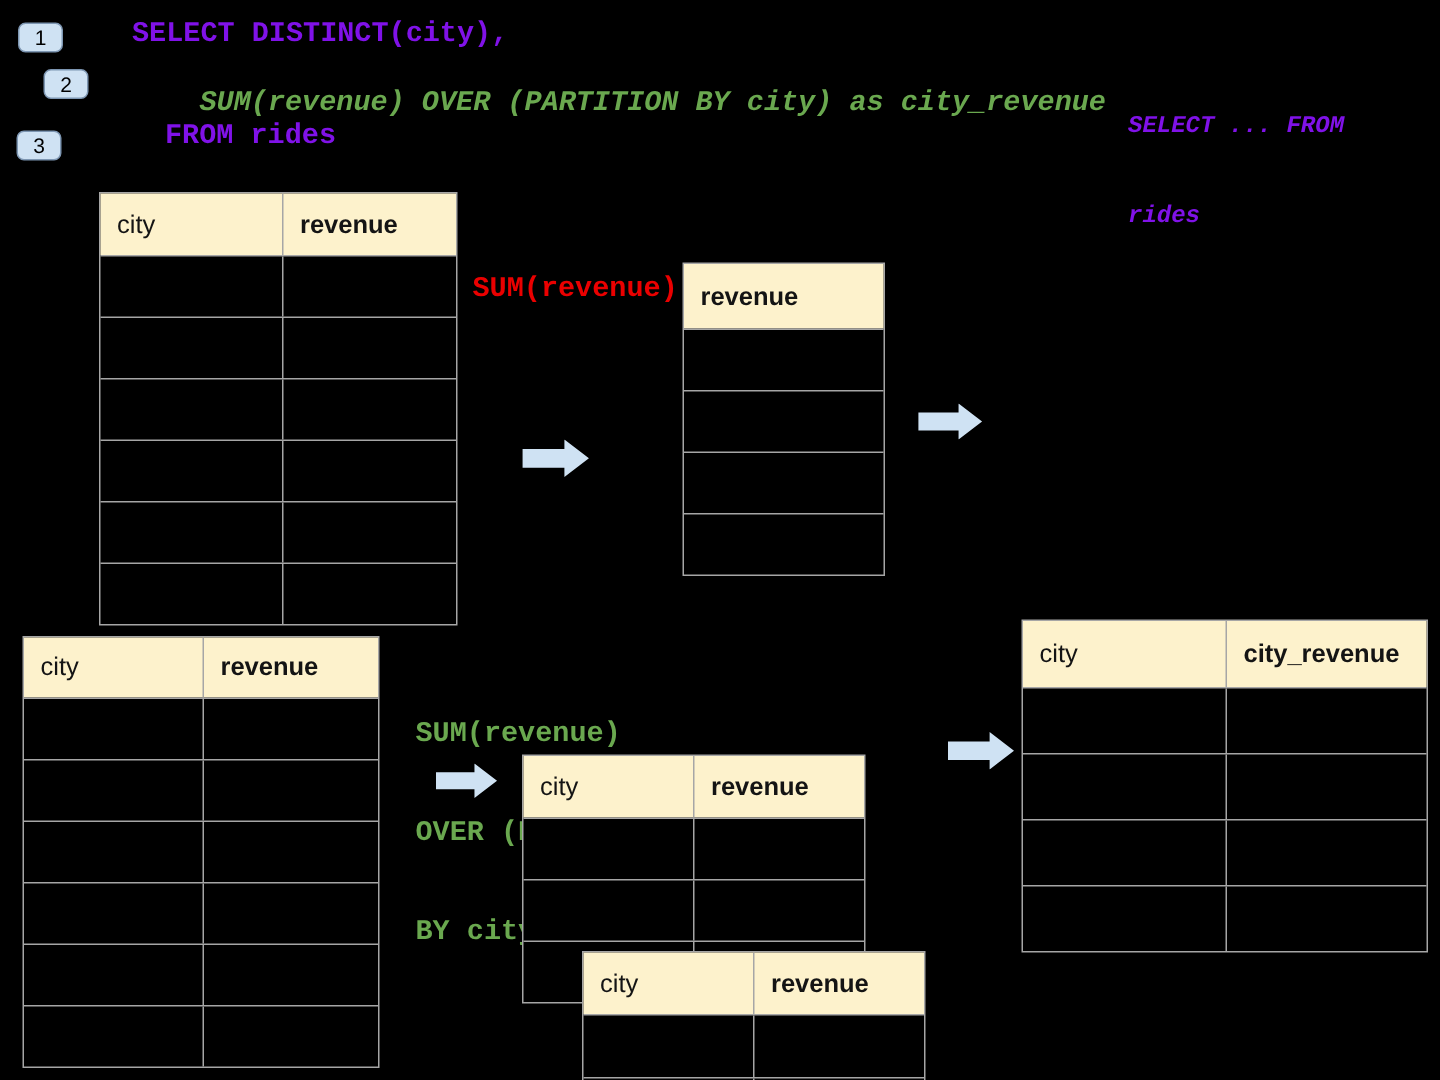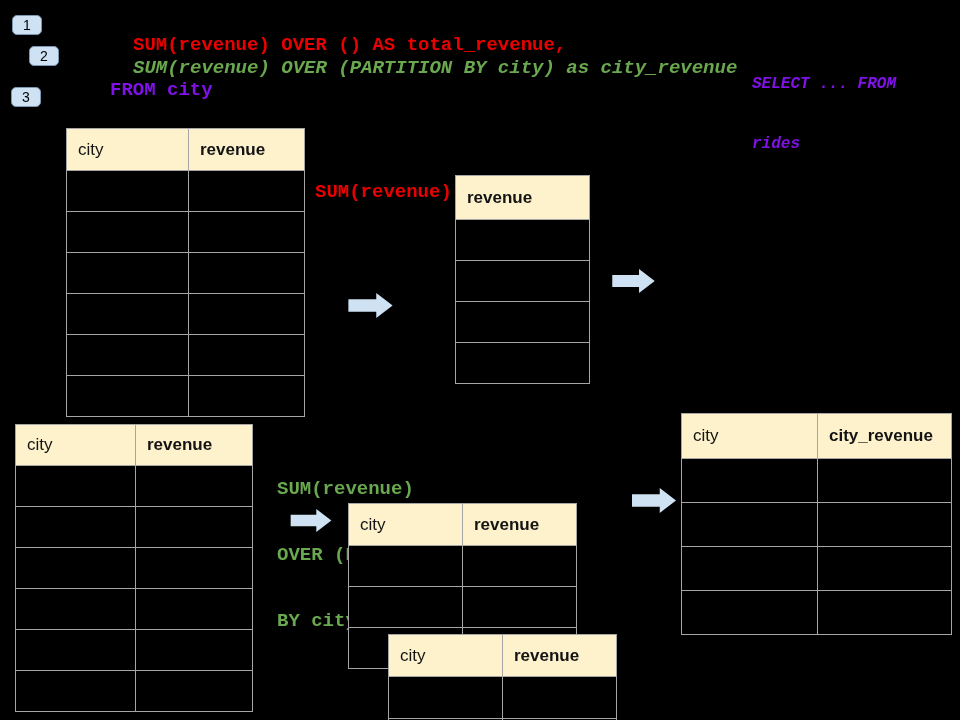--- a/index.html
+++ b/index.html
@@ -65,23 +65,23 @@
   <div class="badge" style="left:12px;top:15px;">
       <span>1</span>
     </div>
   <div class="badge" style="left:29px;top:46px;">
       <span>2</span>
     </div>
   <div class="badge" style="left:11px;top:87px;">
       <span>3</span>
     </div>
 
-  <div class="code-line red" style="left:133px;top:34px;">SUM(revenue) OVER () AS total_revenue,</div>
+  <div class="code-line purple" style="left:88px;top:11px;">SELECT DISTINCT(city),</div>
   <div class="code-line green" style="left:133px;top:57px;">SUM(revenue) OVER (PARTITION BY city) as city_revenue</div>
-  <div class="code-line purple" style="left:110px;top:79px;">FROM city</div>
+  <div class="code-line purple" style="left:110px;top:79px;">FROM rides</div>
 
   <div class="note purple" style="left:752px;top:34px;font-style:italic;">
     <div>SELECT ... FROM</div>
     <div>rides</div>
   </div>
 
   <div class="ann red" style="left:315px;top:137px;">
     <div>SUM(revenue)</div>
   </div>
 

